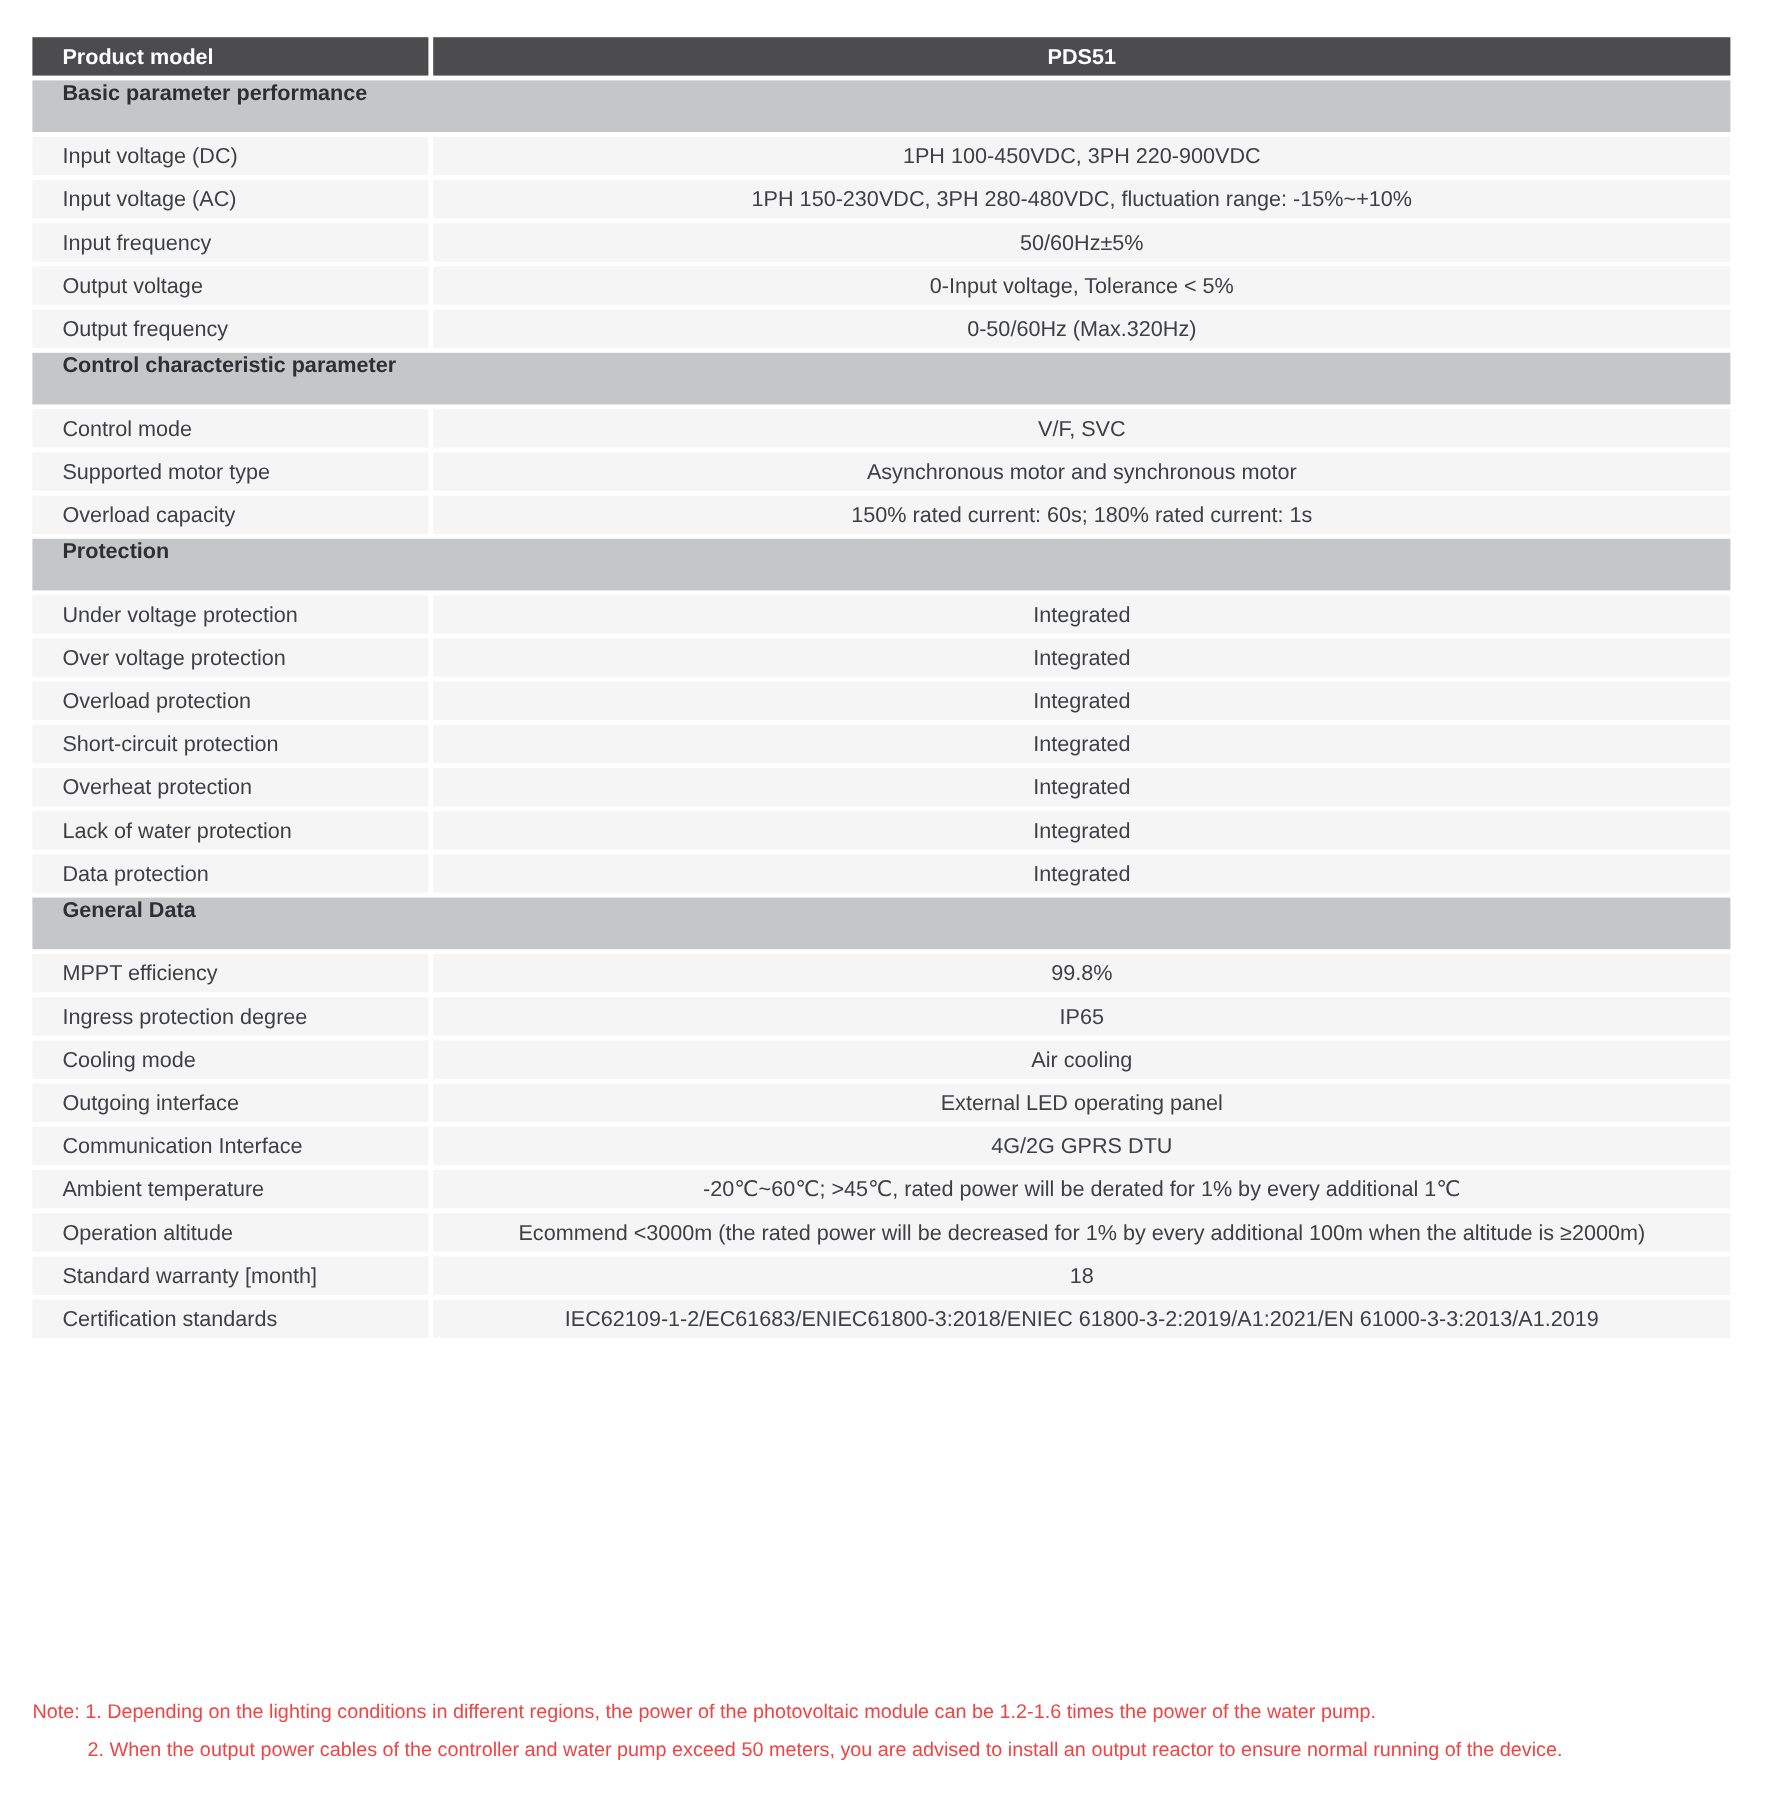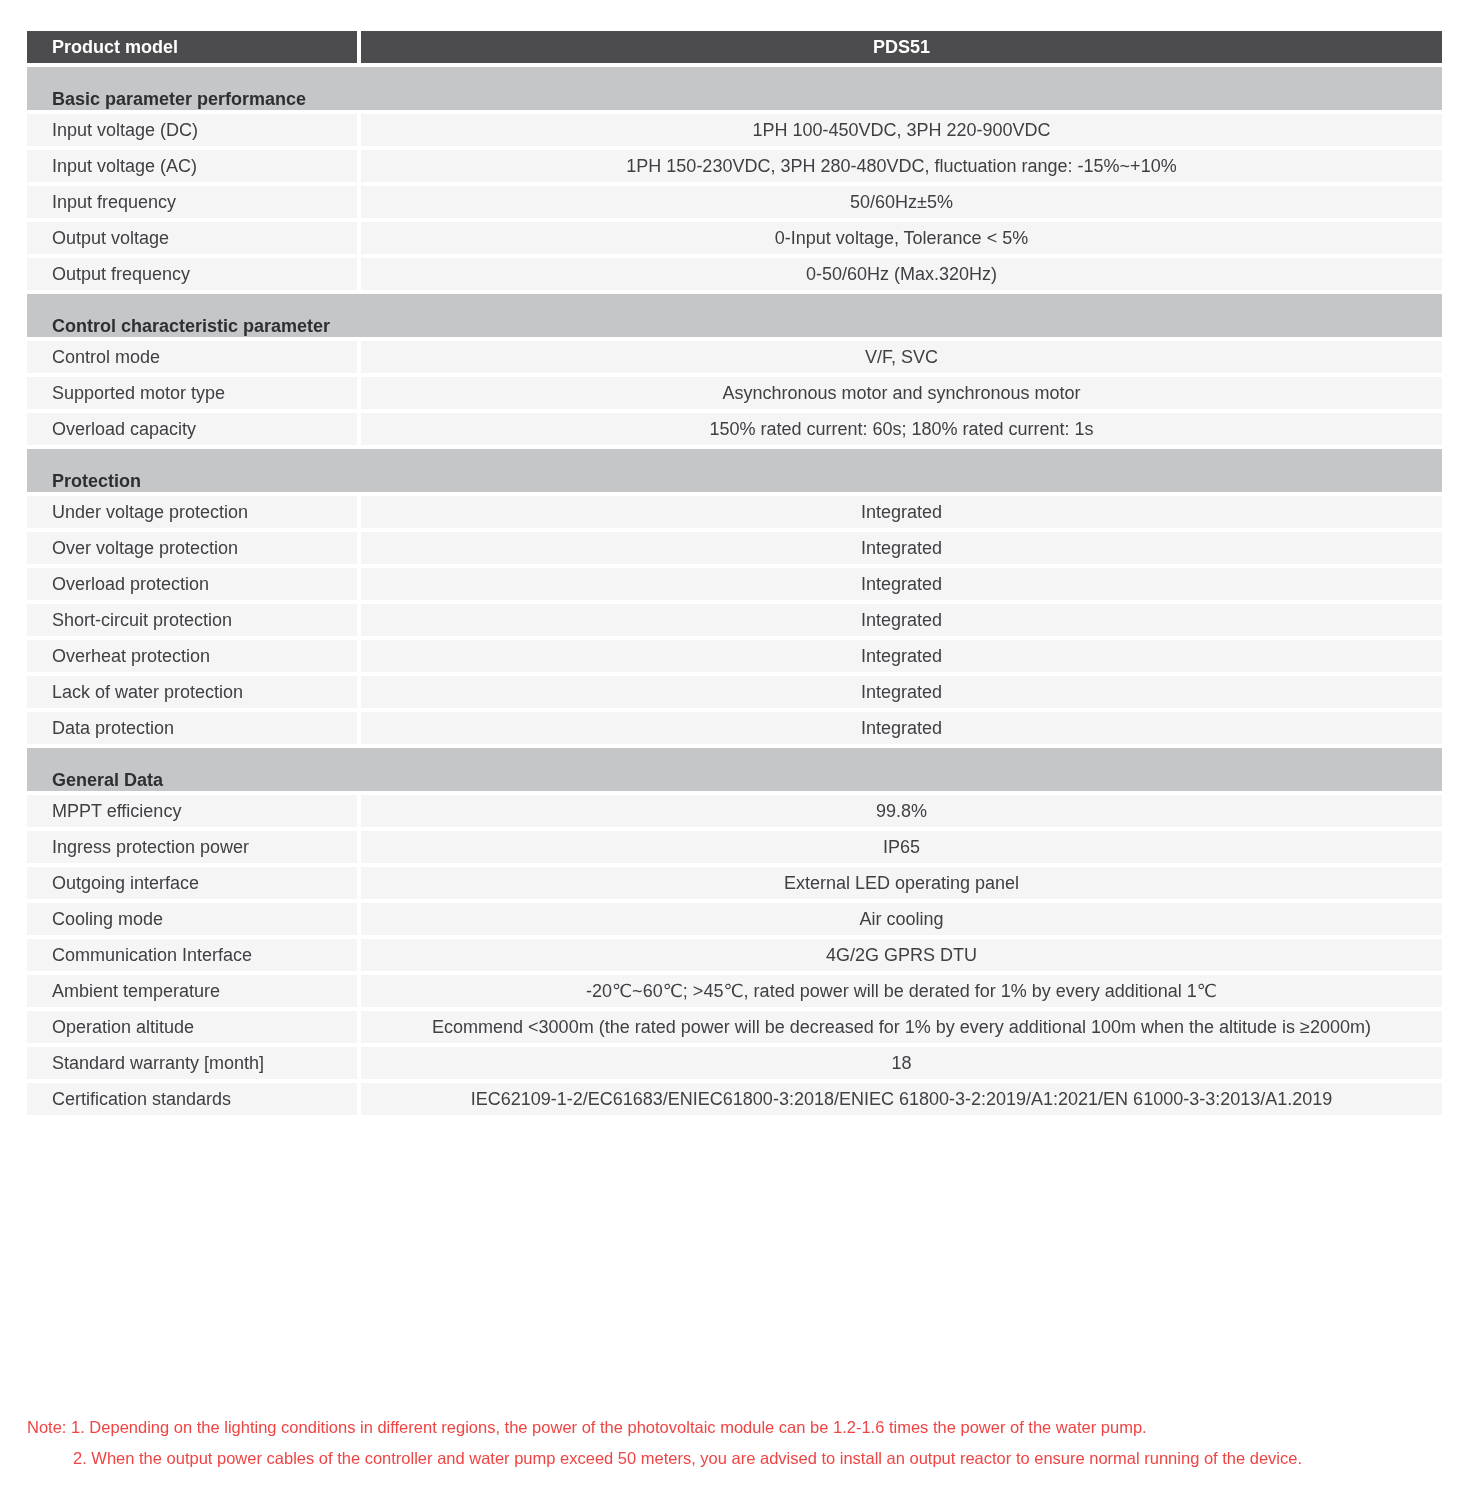--- a/index.html
+++ b/index.html
@@ -27,21 +27,21 @@
     padding:0 12px;box-sizing:border-box;
   }
   .header-row .cell{
     background:var(--header-bg,#4c4c4e);
     color:var(--header-text,#ffffff);
     font-weight:bold;
   }
   .section-row{
     height:43px;box-sizing:border-box;
     background:var(--section-bg,#c5c6c8);
-    display:flex;align-items:flex-end;
+    display:flex;align-items:flex-start;
     padding-left:25px;
     font-weight:bold;font-size:18px;color:#2e2f32;
     margin-bottom:4px;
   }
   .notes{
     position:absolute;left:27px;top:1412px;
     font-size:16.5px;color:#ef4444;line-height:31px;
     width:1420px;
   }
   .note-line2{padding-left:46px;}
@@ -126,30 +126,30 @@
           <div class="cell value-cell">Integrated</div>
         </div>
         <div class="section-row">
           <span>General Data</span>
         </div>
         <div class="row data-row">
           <div class="cell label-cell">MPPT efficiency</div>
           <div class="cell value-cell">99.8%</div>
         </div>
         <div class="row data-row">
-          <div class="cell label-cell">Ingress protection power</div>
+          <div class="cell label-cell">Ingress protection degree</div>
           <div class="cell value-cell">IP65</div>
+        </div>
+        <div class="row data-row">
+          <div class="cell label-cell">Cooling mode</div>
+          <div class="cell value-cell">Air cooling</div>
         </div>
         <div class="row data-row">
           <div class="cell label-cell">Outgoing interface</div>
           <div class="cell value-cell">External LED operating panel</div>
-        </div>
-        <div class="row data-row">
-          <div class="cell label-cell">Cooling mode</div>
-          <div class="cell value-cell">Air cooling</div>
         </div>
         <div class="row data-row">
           <div class="cell label-cell">Communication Interface</div>
           <div class="cell value-cell">4G/2G GPRS DTU</div>
         </div>
         <div class="row data-row">
           <div class="cell label-cell">Ambient temperature</div>
           <div class="cell value-cell">-20℃~60℃; &gt;45℃, rated power will be derated for 1% by every additional 1℃</div>
         </div>
         <div class="row data-row">

